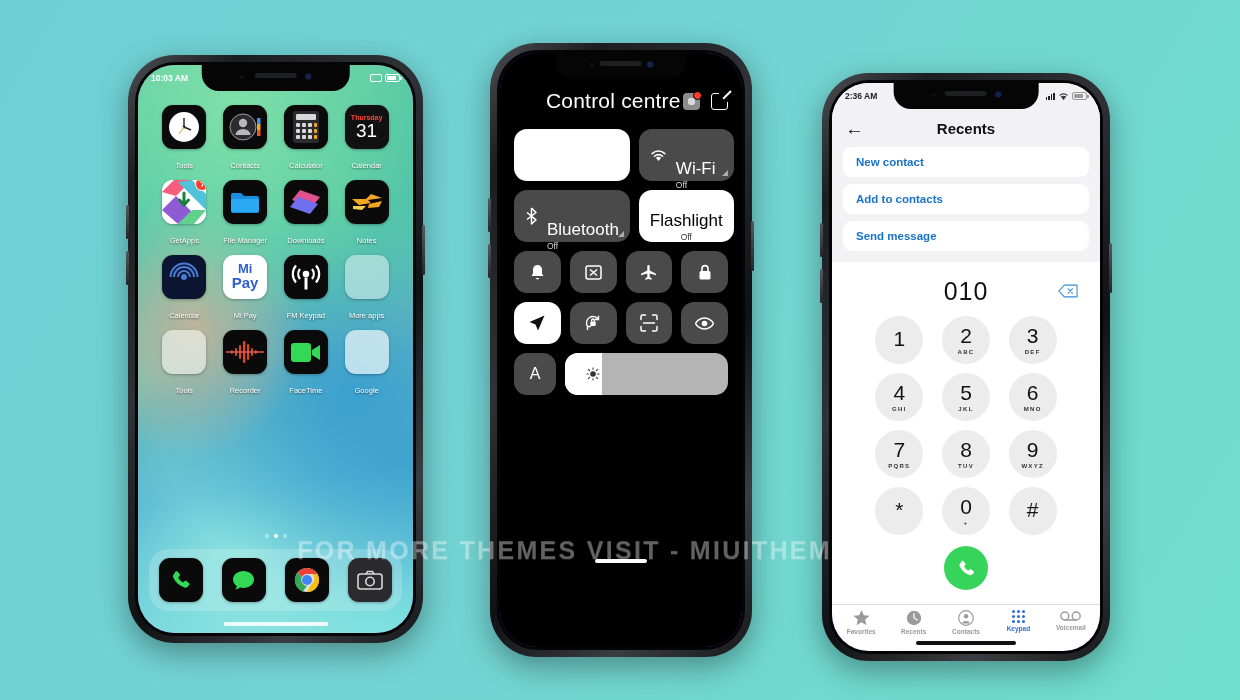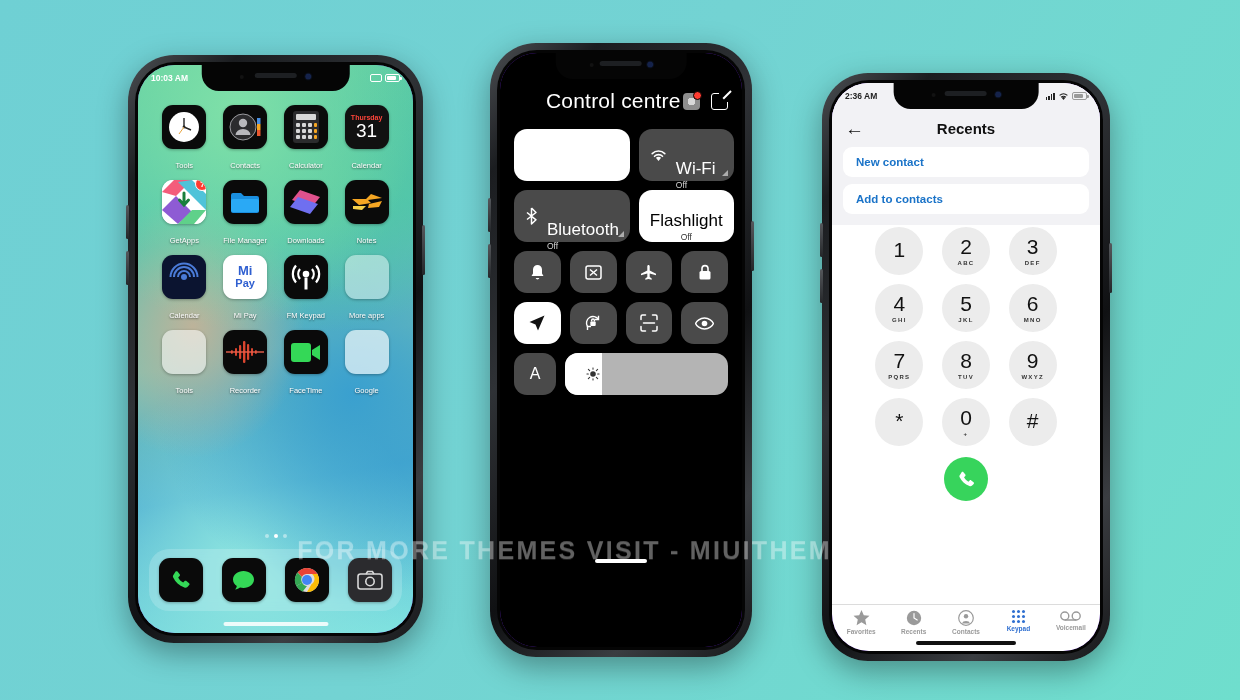--- a/index.html
+++ b/index.html
@@ -290,21 +290,21 @@
                 <path d="M10 16a6 6 0 0112 0"></path>
                 <path d="M6 16a10 10 0 0120 0"></path>
                 <path d="M2.5 16a13.5 13.5 0 0127 0"></path>
               </svg>
           </div>
           <div class="lbl">Calendar</div>
         </div>
         <div class="app">
           <div class="ic" style="background:#fff;flex-direction:column;gap:0;">
             <span style="font-size:13px;font-weight:700;color:#2f5fd0;line-height:1;">Mi</span>
-            <span style="font-size:11px;font-weight:700;color:#2f5fd0;line-height:1.1;">Pay</span>
+            <span style="font-size:15px;font-weight:700;color:#2f5fd0;line-height:1.1;">Pay</span>
           </div>
           <div class="lbl">Mi Pay</div>
         </div>
         <div class="app">
           <div class="ic" style="background:#0a0a0a;">
             <svg width="34" height="34" viewBox="0 0 34 34" fill="none" stroke="#fff" stroke-width="2.2">
                 <circle cx="17" cy="14" r="3.3" fill="#fff" stroke="none"></circle>
                 <path d="M17 17.5v12" stroke-width="3"></path>
                 <path d="M11 9a8 8 0 000 10M23 9a8 8 0 010 10"></path>
                 <path d="M7 5.5a13 13 0 000 17M27 5.5a13 13 0 010 17"></path>
@@ -583,23 +583,31 @@
           </div>
 
           <div class="d-navbar">
             <span class="d-back">←</span>
             <span class="d-title">Recents</span>
           </div>
 
           <div class="d-actions">
             <div class="d-action">New contact</div>
             <div class="d-action">Add to contacts</div>
-          </div>
-        </div>
-
+            <div class="d-action">Send message</div>
+          </div>
+        </div>
+
+        <div class="numdisp">
+          <span class="num">010</span>
+          <svg class="del" viewBox="0 0 22 15">
+              <path d="M7 1h13.5a.5.5 0 01.5.5v12a.5.5 0 01-.5.5H7L1 7.5z" fill="none" stroke="#3b8fd6" stroke-width="1.2"></path>
+              <path d="M11 5l5 5M16 5l-5 5" stroke="#3b8fd6" stroke-width="1.2" stroke-linecap="round"></path>
+            </svg>
+        </div>
 
         <div class="keys">
           <div class="key">
               <span class="kd">1</span>
               <span class="kl"></span>
             </div>
           <div class="key">
               <span class="kd">2</span>
               <span class="kl">ABC</span>
             </div>

